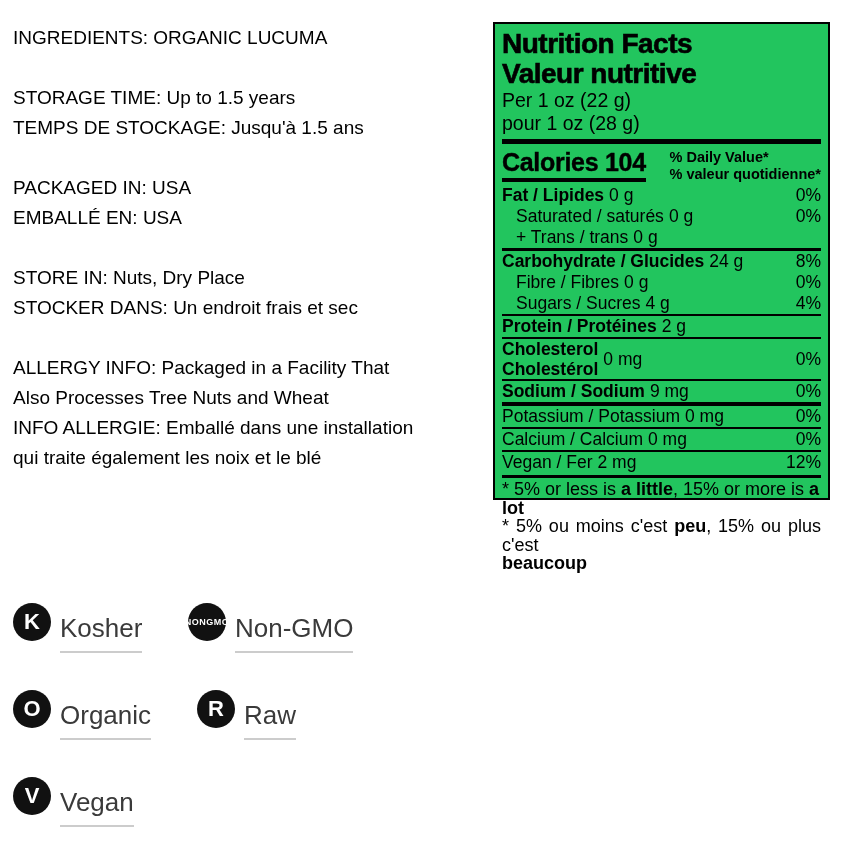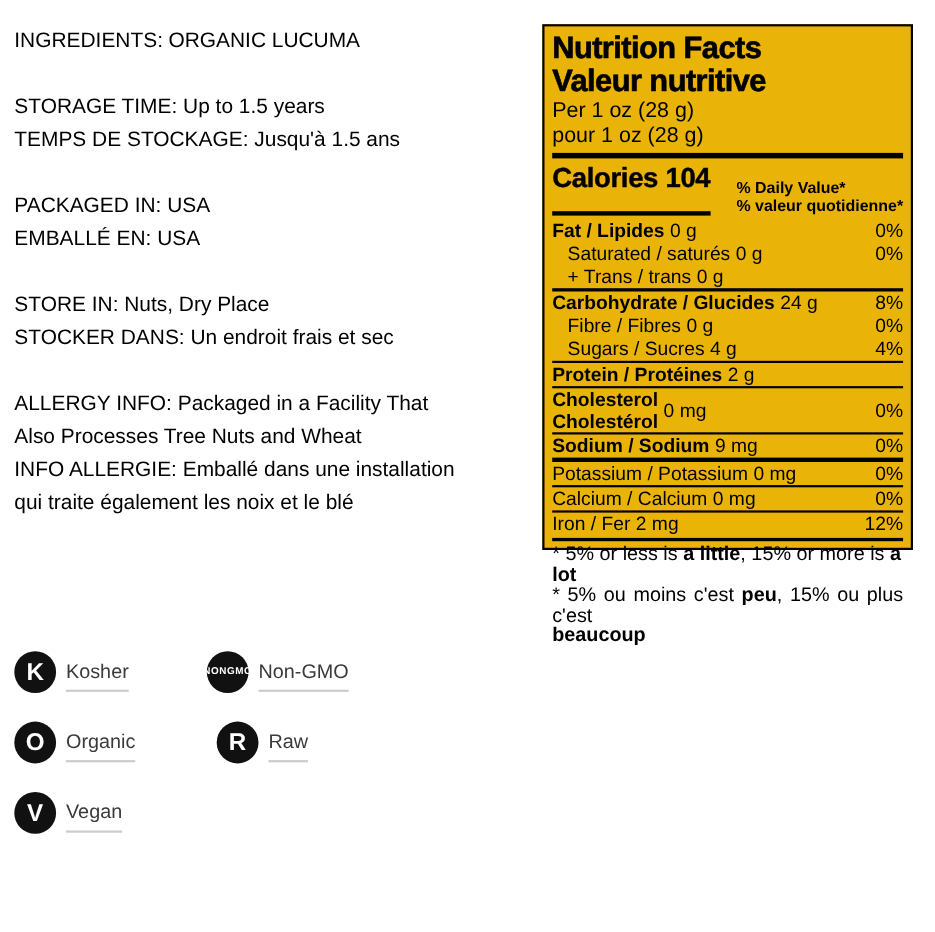--- a/index.html
+++ b/index.html
@@ -23,35 +23,35 @@
   .info-line .lbl { font-weight: normal; }
   .info-line .val.gap { margin-left: 5px; }
 
   
   .nfp {
     position: absolute; left: 493px; top: 22px;
     width: 337px; height: 478px;
     border: 2px solid #000;
     padding: 5px 7px 4px 7px;
     font-size: 17.5px;
-    background: #eab308;
+    background: #22c55e;
   }
   .nfp-title {
     font-size: 28px; font-weight: 800; line-height: 30px;
     letter-spacing: -0.5px; -webkit-text-stroke: 0.6px #000;
   }
   .nfp-serving { font-size: 19.5px; line-height: 23px; }
   .bar5 { height: 5px; background: #000; margin: 4px 0 2px 0; }
   .cal-row {
     display: flex; justify-content: space-between; align-items: flex-end;
     padding: 2px 0 3px 0;
   }
   .cal-label {
     font-size: 25px; font-weight: bold; letter-spacing: -0.3px;
-    border-bottom: 4px solid #000; padding-bottom: 15px;
+    border-bottom: 4px solid #000; padding-bottom: 1px;
     -webkit-text-stroke: 0.4px #000;
   }
   .dv-head { font-size: 14.5px; font-weight: bold; text-align: left; line-height: 16.5px; }
   .row { display: flex; align-items: baseline; line-height: 21px; }
   .row.bold-name .nm { font-weight: bold; }
   .row.sub { padding-left: 14px; }
   .amt { margin-left: 5px; white-space: nowrap; }
   .dv { margin-left: auto; }
   .bt2 { border-top: 2px solid #000; align-items: flex-end; }
   .bt3 { border-top: 3px solid #000; }
@@ -71,23 +71,23 @@
     width: 38px; height: 38px; border-radius: 50%;
     background: #111111; color: #ffffff;
     display: flex; align-items: center; justify-content: center;
     font-weight: bold; font-size: 22px; flex: none;
   }
   .badge-circle.two-line {
     flex-direction: row; font-size: 9px; line-height: 9.5px;
     font-weight: 800; letter-spacing: 0.5px;
   }
   .badge-label {
-    font-size: 18px; color: #3a3a3a; line-height: 1.15;
+    font-size: 26px; color: #3a3a3a; line-height: 1.15;
     padding-bottom: 7px; border-bottom: 2px solid #cccccc;
-    margin-top: 7px;
+    margin-top: 22px;
   }
 </style>
 </head>
 <body>
 
 <div class="info-panel">
   <div class="info-group">
     <div class="info-line"><span class="lbl">INGREDIENTS:</span><span class="val gap">ORGANIC LUCUMA</span></div>
   </div>
   <div class="info-group">
@@ -106,21 +106,21 @@
     <div class="info-line"><span class="lbl">ALLERGY INFO</span><span class="val">: Packaged in a Facility That</span></div>
     <div class="info-line"><span class="val">Also Processes Tree Nuts and Wheat</span></div>
     <div class="info-line"><span class="lbl">INFO ALLERGIE</span><span class="val">: Emballé dans une installation</span></div>
     <div class="info-line"><span class="val">qui traite également les noix et le blé</span></div>
   </div>
 </div>
 
 <div class="nfp">
   <div class="nfp-title">Nutrition Facts</div>
   <div class="nfp-title">Valeur nutritive</div>
-  <div class="nfp-serving">Per 1 oz (28 g)</div>
+  <div class="nfp-serving">Per 1 oz (22 g)</div>
   <div class="nfp-serving">pour 1 oz (28 g)</div>
   <div class="bar5"></div>
 
   <div class="cal-row">
     <div class="cal-label"><span>Calories</span> <span>104</span></div>
     <div class="dv-head">
       <div>% Daily Value*</div>
       <div>% valeur quotidienne*</div>
     </div>
   </div>
@@ -177,21 +177,21 @@
       <span class="nm">Potassium / Potassium</span>
       <span class="amt">0 mg</span>
       <span class="dv">0%</span>
     </div>
   <div class="row bt2">
       <span class="nm">Calcium / Calcium</span>
       <span class="amt">0 mg</span>
       <span class="dv">0%</span>
     </div>
   <div class="row bt2">
-      <span class="nm">Iron / Fer</span>
+      <span class="nm">Vegan / Fer</span>
       <span class="amt">2 mg</span>
       <span class="dv">12%</span>
     </div>
 
   <div class="footnote bt3">
     <div class="fn-line"><span>* 5% or less is </span><span class="b">a little</span><span>, 15% or more is </span><span class="b">a lot</span></div>
     <div class="fn-line fn-justify"><span>* 5% ou moins c'est </span><span class="b">peu</span><span>, 15% ou plus c'est</span></div>
     <div class="fn-line b">beaucoup</div>
   </div>
 </div>

